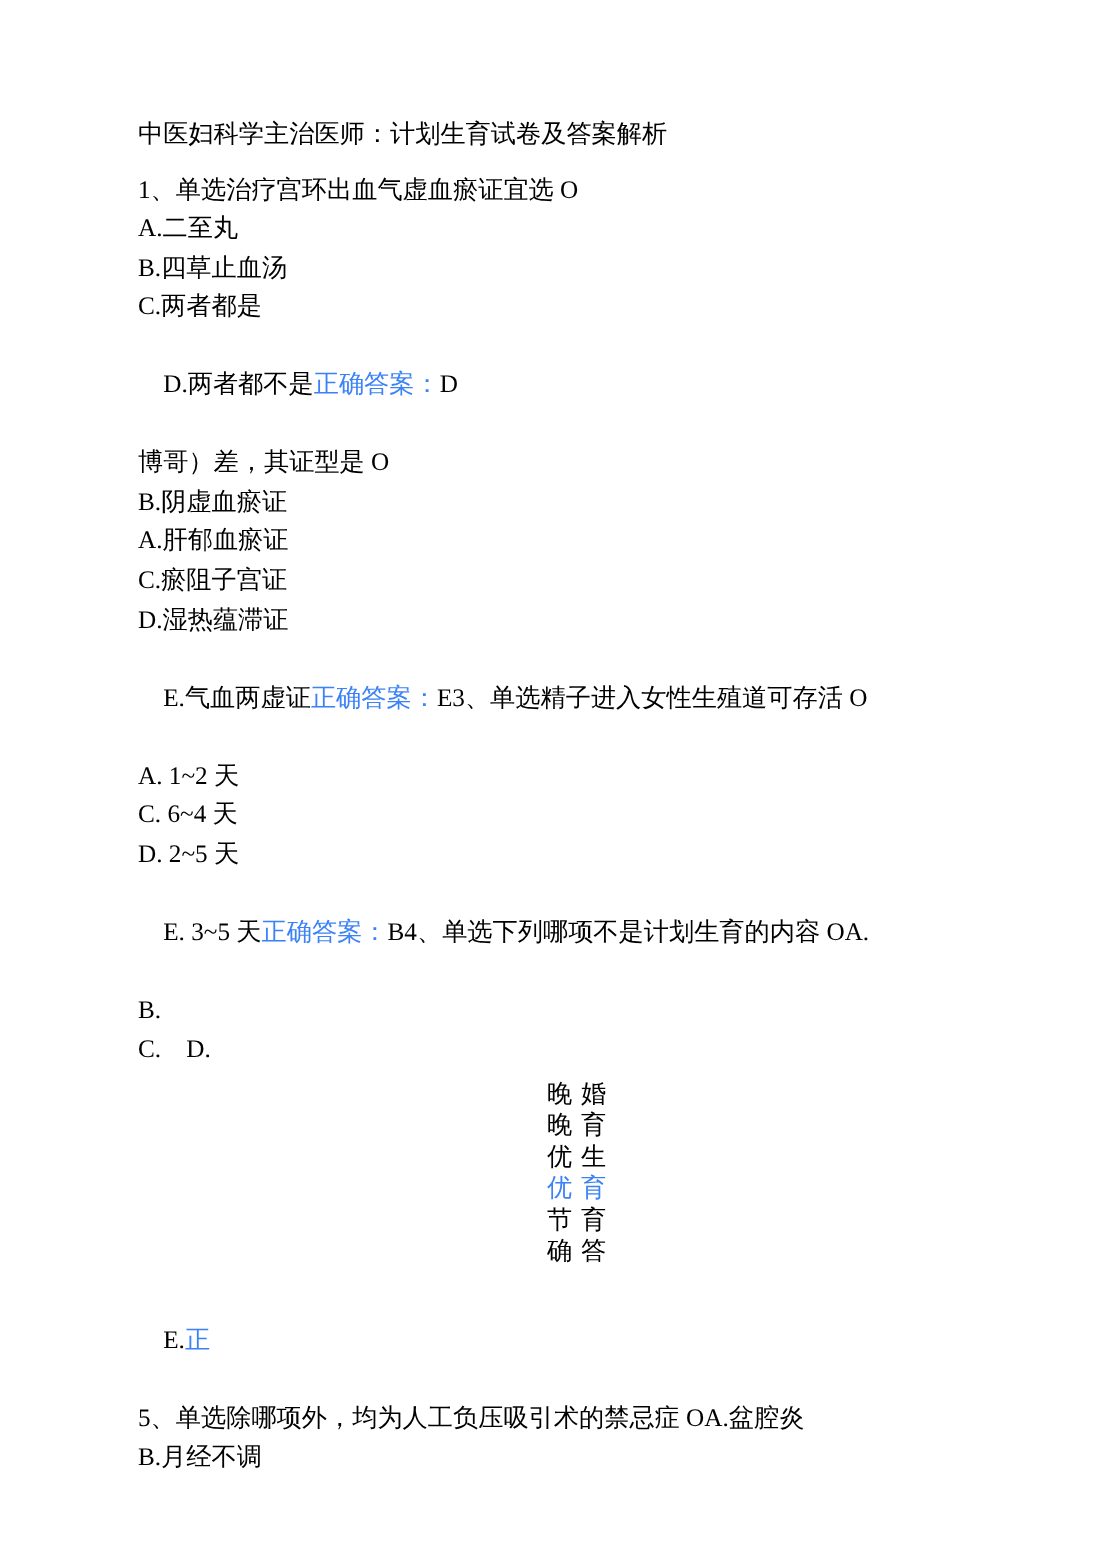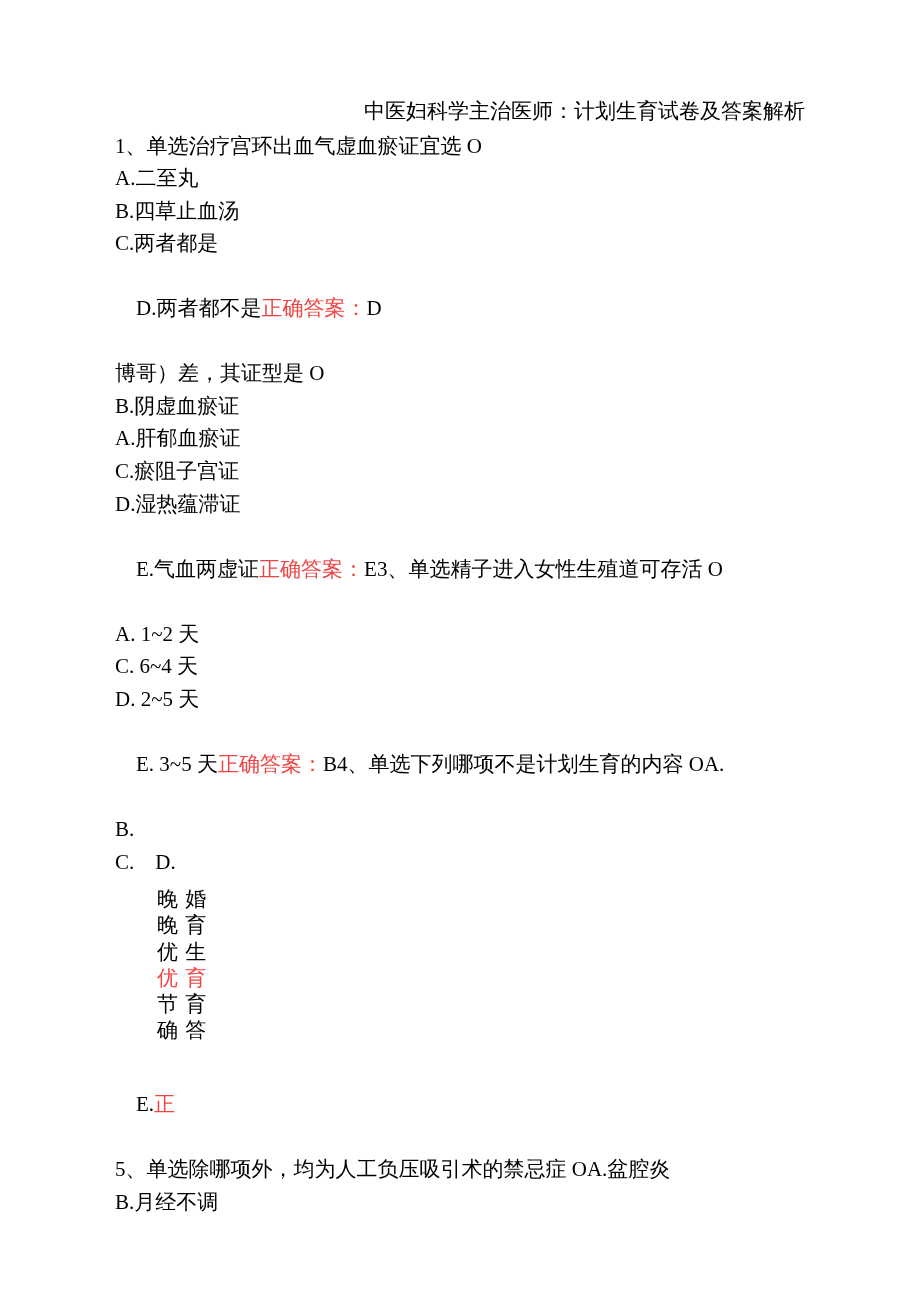--- a/index.html
+++ b/index.html
@@ -11,39 +11,40 @@
     color: #000000;
     line-height: 1.55;
   }
   .page {
     width: 920px;
     min-height: 1301px;
     padding: 95px 115px 60px 115px;
     box-sizing: border-box;
   }
   .title {
-    text-align: right;
-    margin-bottom: 2px;
+    text-align: left;
+    margin-bottom: 14px;
   }
   .line {
     text-align: left;
     white-space: pre-wrap;
     word-break: break-all;
   }
   .red {
-    color: #ef4444;
+    color: #3b82f6;
   }
   .vertical-block {
     display: flex;
     flex-direction: column;
     margin-left: 42px;
     line-height: 1.25;
     font-size: 21px;
     margin-top: 8px;
     margin-bottom: 12px;
+    text-align: center;
   }
   .vertical-block span {
     letter-spacing: 1px;
   }
 </style>
 </head>
 <body>
 
 <div class="page">
 

